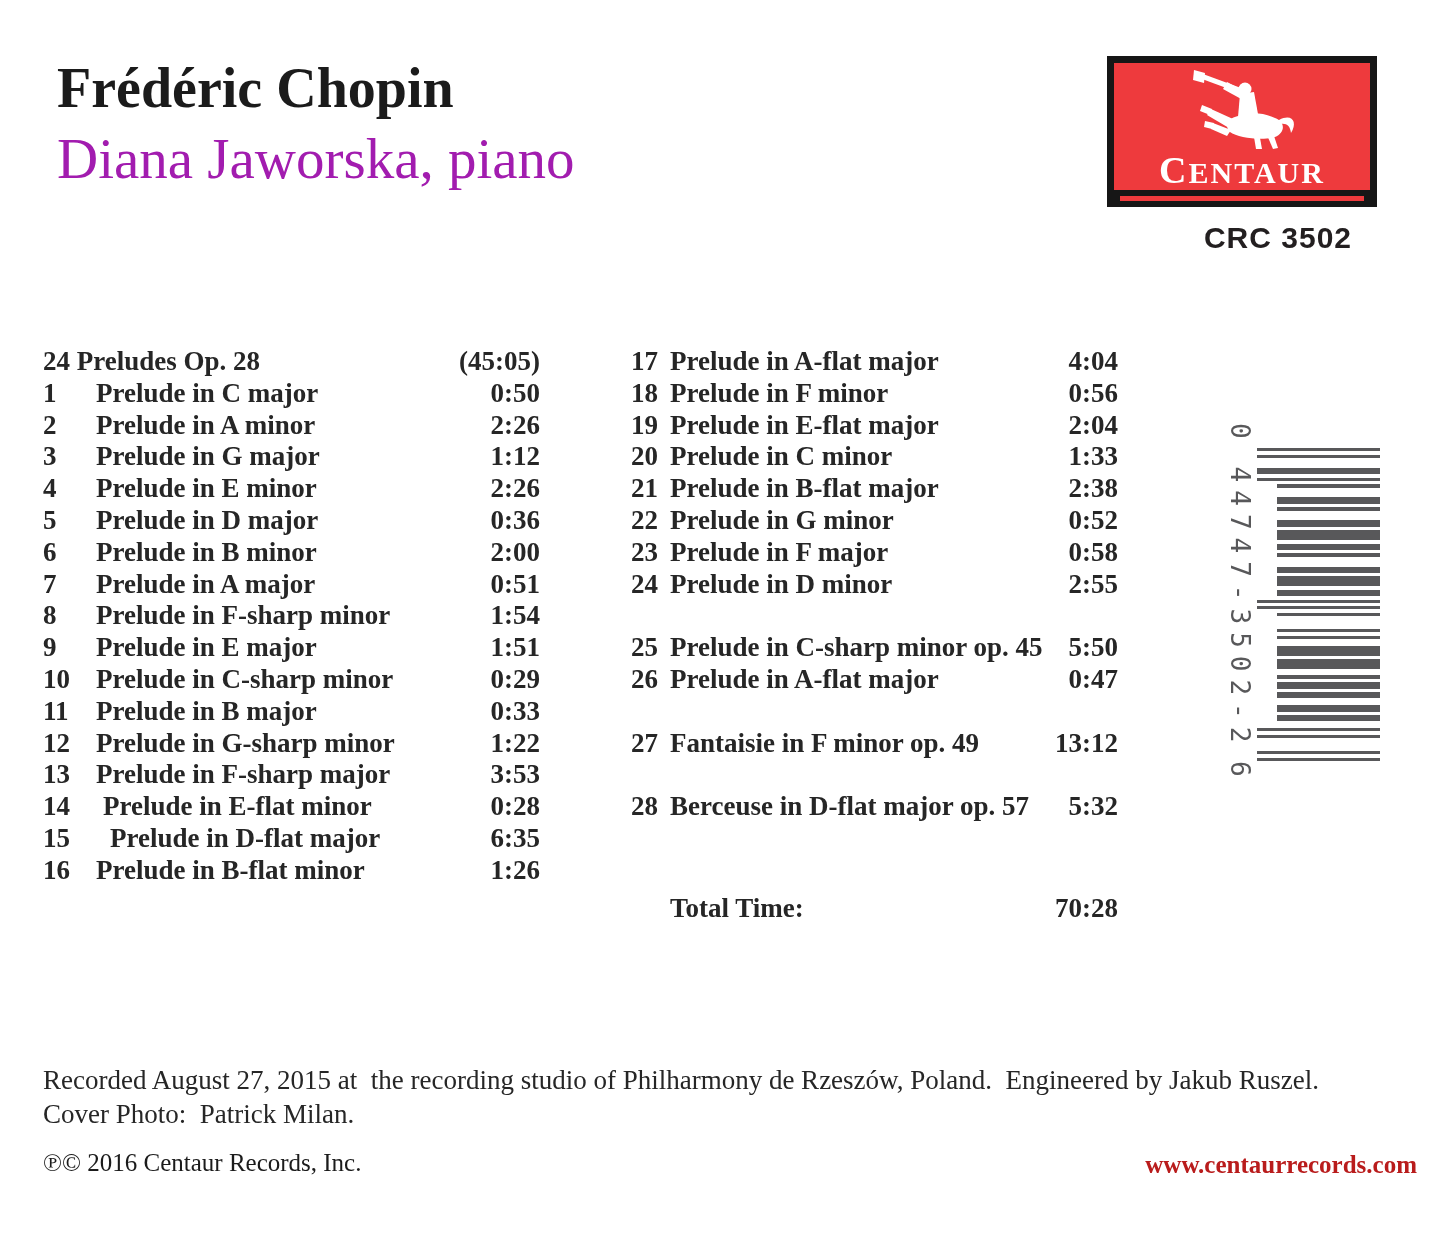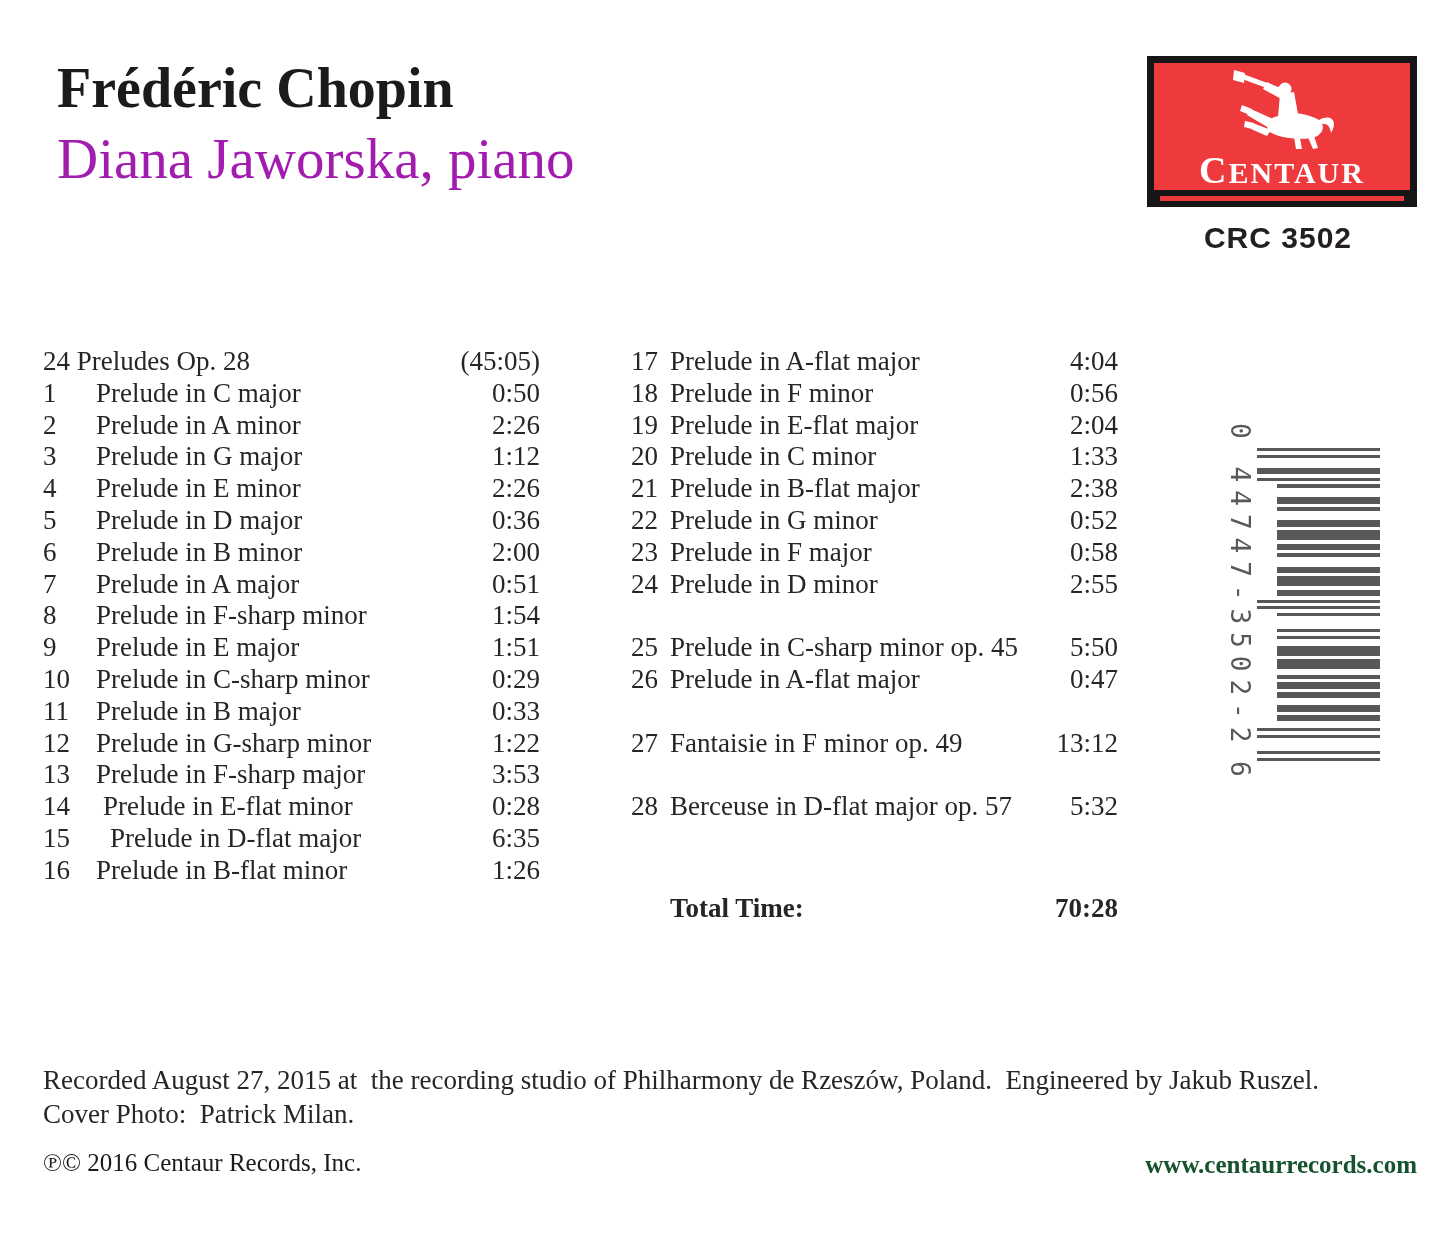--- a/index.html
+++ b/index.html
@@ -8,35 +8,35 @@
     width:1445px;height:1243px;background:#ffffff;position:relative;
     font-family:"Liberation Serif",serif;color:var(--ink);overflow:hidden;
   }
   .abs{position:absolute;}
 
   
   .composer{left:57px;top:56px;font-size:56px;font-weight:bold;color:#1b1b1b;white-space:nowrap;}
   .performer{left:57px;top:126px;font-size:57px;color:#a21caf;white-space:nowrap;}
 
   
-  .logo{left:1107px;top:56px;width:270px;height:151px;background:#161616;margin-left:40px;}
+  .logo{left:1107px;top:56px;width:270px;height:151px;background:#161616;}
   .logo-red{position:absolute;left:7px;top:7px;right:7px;bottom:17px;background:var(--red);}
   .logo-underline{position:absolute;left:13px;right:13px;bottom:6px;height:5px;background:var(--red);}
   .brand{position:absolute;left:0;right:0;bottom:0;text-align:center;color:#fff;
     font-weight:bold;font-size:30px;letter-spacing:2px;line-height:34px;}
   .brand::first-letter{font-size:38px;}
   .centaur{position:absolute;left:50%;top:3px;transform:translateX(-50%);}
   .catalog{left:1143px;top:221px;width:270px;text-align:center;
     font-family:"Liberation Sans",sans-serif;font-weight:bold;font-size:30px;color:#231f20;letter-spacing:1px;}
 
   
   .col{top:346px;font-size:27px;line-height:31.8px;color:var(--ink);}
   .col-left{left:43px;width:497px;}
   .col-right{left:631px;width:487px;}
-  .trow{display:flex;}
+  .trow{display:flex;font-weight:bold;}
   .trow.spacer{height:31.8px;}
   .tnum{flex:none;width:53px;}
   .col-right .tnum{width:39px;}
   .ttitle{flex:1;white-space:nowrap;}
   .ttime{flex:none;white-space:nowrap;}
   .trow.total{font-weight:bold;margin-top:38px;}
 
   
   .barcode-wrap{left:1380px;top:421px;width:373px;height:157px;
     transform:rotate(90deg);transform-origin:0 0;}
@@ -45,21 +45,21 @@
   .bar.long{height:123px;}
   .bc-digit{position:absolute;top:125px;font-family:"DejaVu Sans Mono",monospace;
     font-size:26px;color:var(--bar);}
   .bc-left{left:2px;}
   .bc-mid{left:27px;width:313px;text-align:center;letter-spacing:8px;padding-left:8px;box-sizing:border-box;}
   .bc-right{left:340px;}
 
   
   .notes{left:43px;top:1064px;width:1350px;font-size:27px;line-height:33.5px;color:var(--ink);}
   .foot-left{left:43px;top:1149px;font-size:25px;color:#1b1b1b;white-space:nowrap;}
-  .foot-right{right:28px;top:1151px;font-size:25px;font-weight:bold;color:#14532d;white-space:nowrap;}
+  .foot-right{right:28px;top:1151px;font-size:25px;font-weight:bold;color:#b91c1c;white-space:nowrap;}
 </style>
 </head>
 <body>
 
 <div class="abs composer">Frédéric Chopin</div>
 <div class="abs performer">Diana Jaworska, piano</div>
 
 <div class="abs logo">
   <div class="logo-red">
     <svg class="centaur" width="150" height="84" viewBox="0 0 150 84" aria-hidden="true">

